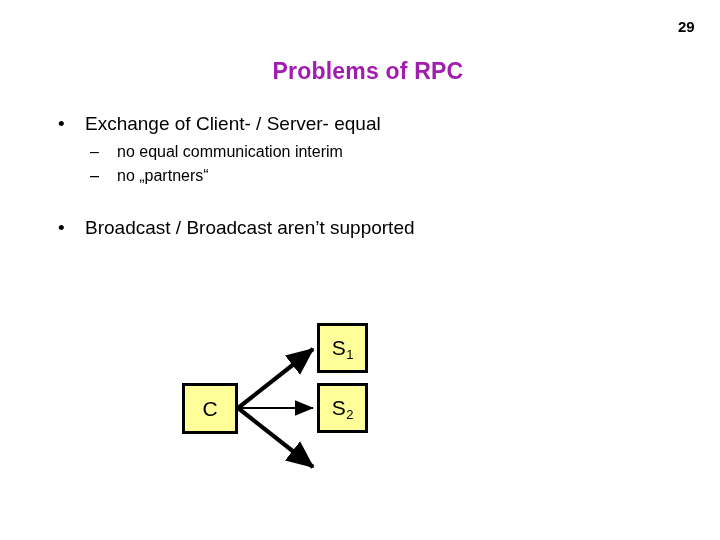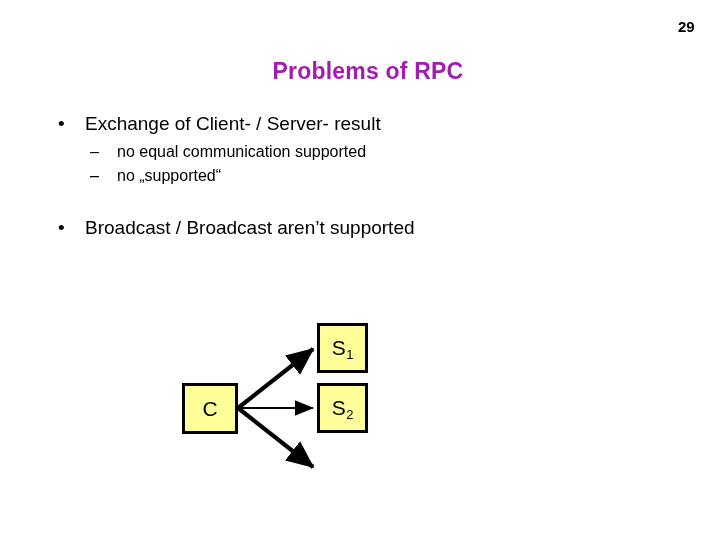--- a/index.html
+++ b/index.html
@@ -130,35 +130,35 @@
 <div id="slide">
 
   <div id="page-number">29</div>
 
   <div id="title">Problems of RPC</div>
 
   <div id="body">
 
     <div class="bullet-l1">
       <span class="marker">•</span>
-      <span>Exchange of Client- / Server- result</span>
+      <span>Exchange of Client- / Server- equal</span>
     </div>
 
     <div class="bullet-l2">
       <span class="marker">–</span>
-      <span>no equal communication supported</span>
+      <span>no equal communication interim</span>
     </div>
 
     <div class="bullet-l2">
       <span class="marker">–</span>
     </div>
 
     <div class="bullet-l2">
       <span class="marker">–</span>
-      <span>no „supported“</span>
+      <span>no „partners“</span>
     </div>
 
     <div class="group-gap"></div>
 
     <div class="bullet-l1">
       <span class="marker">•</span>
       <span>Broadcast / Broadcast aren’t supported</span>
     </div>
 
   </div>

